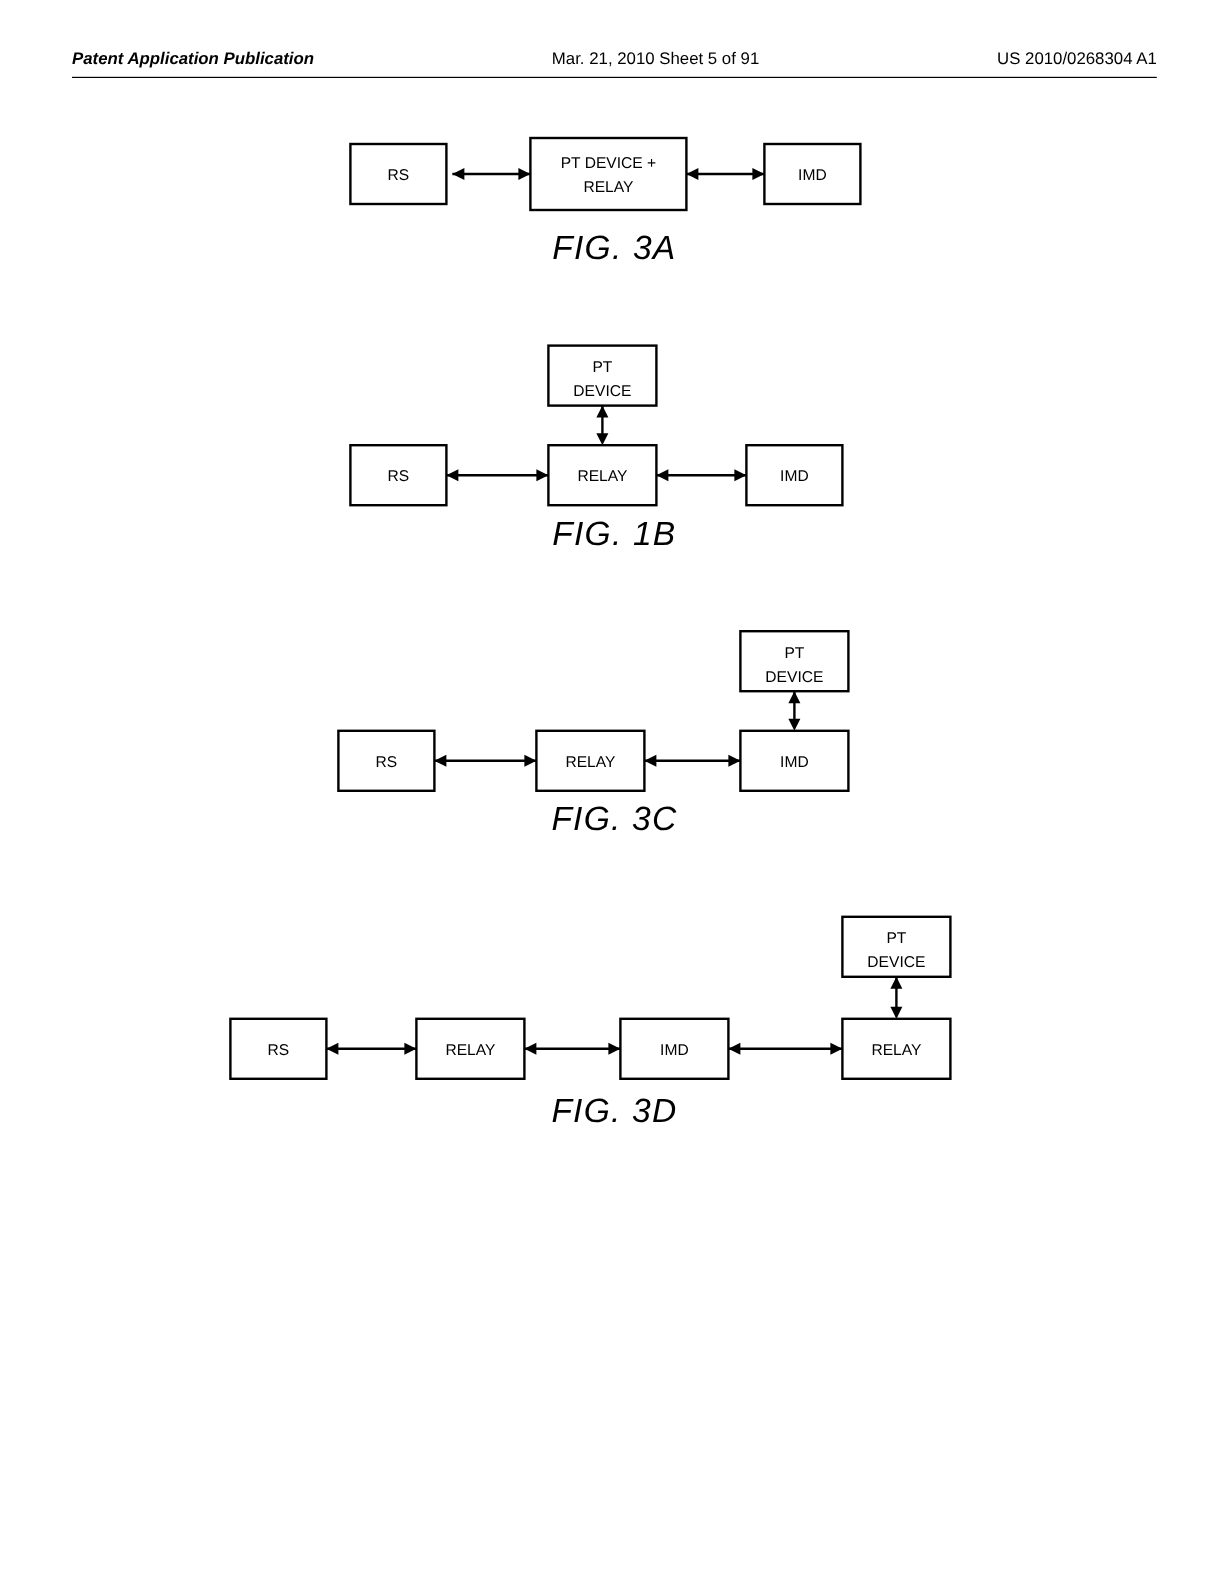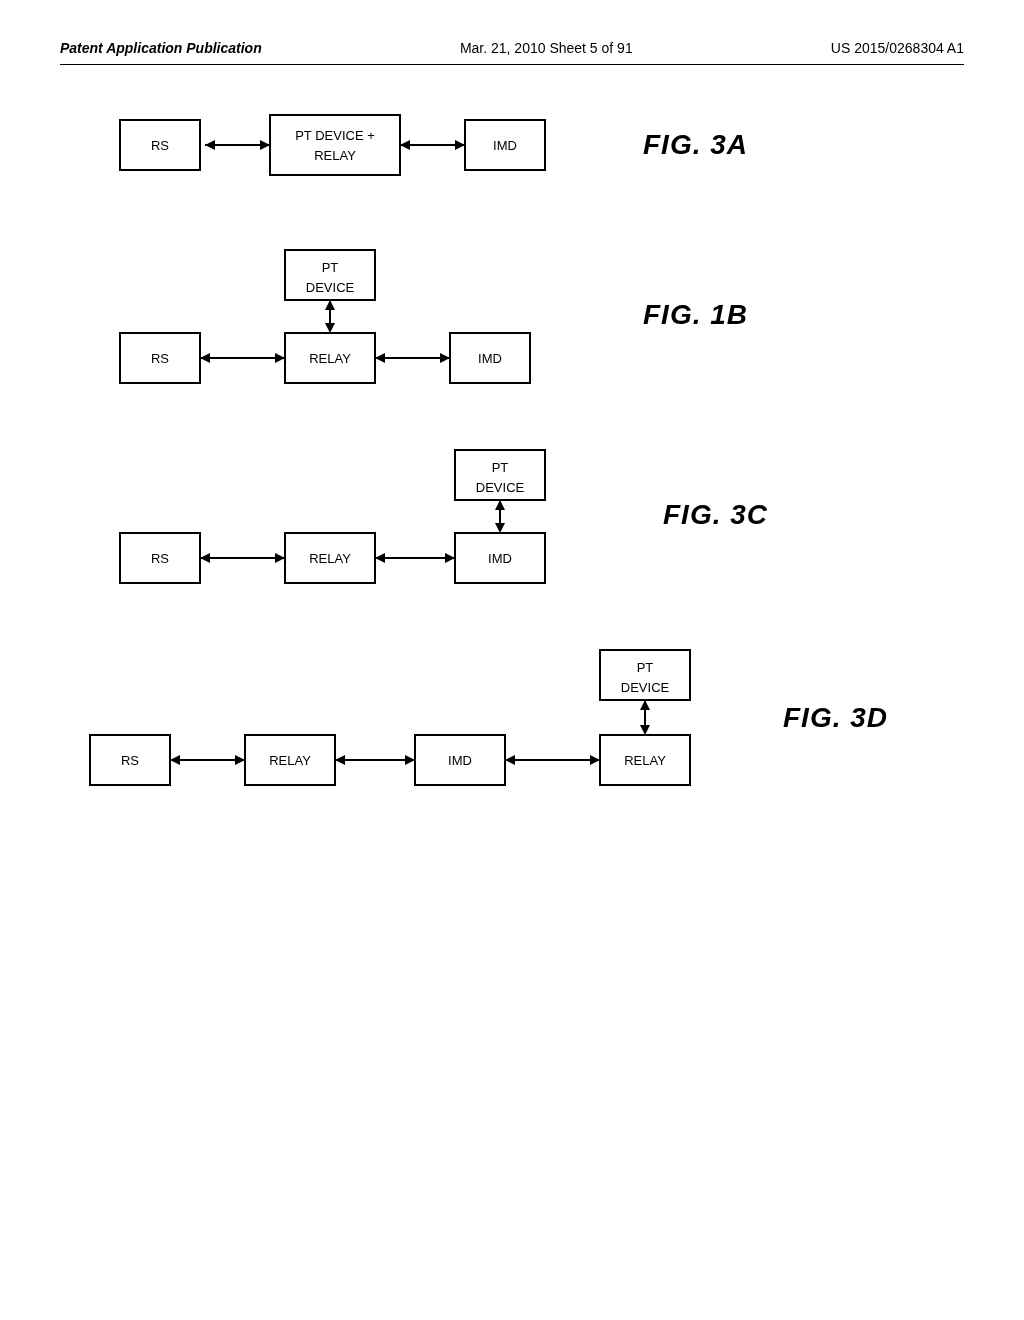--- a/index.html
+++ b/index.html
@@ -45,46 +45,47 @@
     .diagrams-container {
       display: flex;
       flex-direction: column;
       align-items: center;
       gap: 60px;
       margin-top: 20px;
     }
 
     .diagram-section {
       display: flex;
+      flex-direction: column;
       align-items: center;
-      gap: 23px;
+      gap: 6px;
       width: 100%;
     }
 
     .diagram-label {
       font-size: 28px;
-      font-weight: bold;
+      font-weight: normal;
       font-style: italic;
       letter-spacing: 1px;
     }
 
     
     svg {
       display: block;
     }
   </style>
 </head>
 <body>
 
 <div class="page">
 
   <div class="header">
     <span class="header-left">Patent Application Publication</span>
     <span class="header-center">Mar. 21, 2010   Sheet 5 of 91</span>
-    <span class="header-right">US 2015/0268304 A1</span>
+    <span class="header-right">US 2010/0268304 A1</span>
   </div>
 
   <div class="diagrams-container">
 
     <div class="diagram-section">
       <svg width="560" height="80">
 
         <rect x="60" y="15" width="80" height="50" fill="white" stroke="black" stroke-width="2"></rect>
         <text x="100" y="45" text-anchor="middle" font-size="13" font-family="Arial">RS</text>
 

